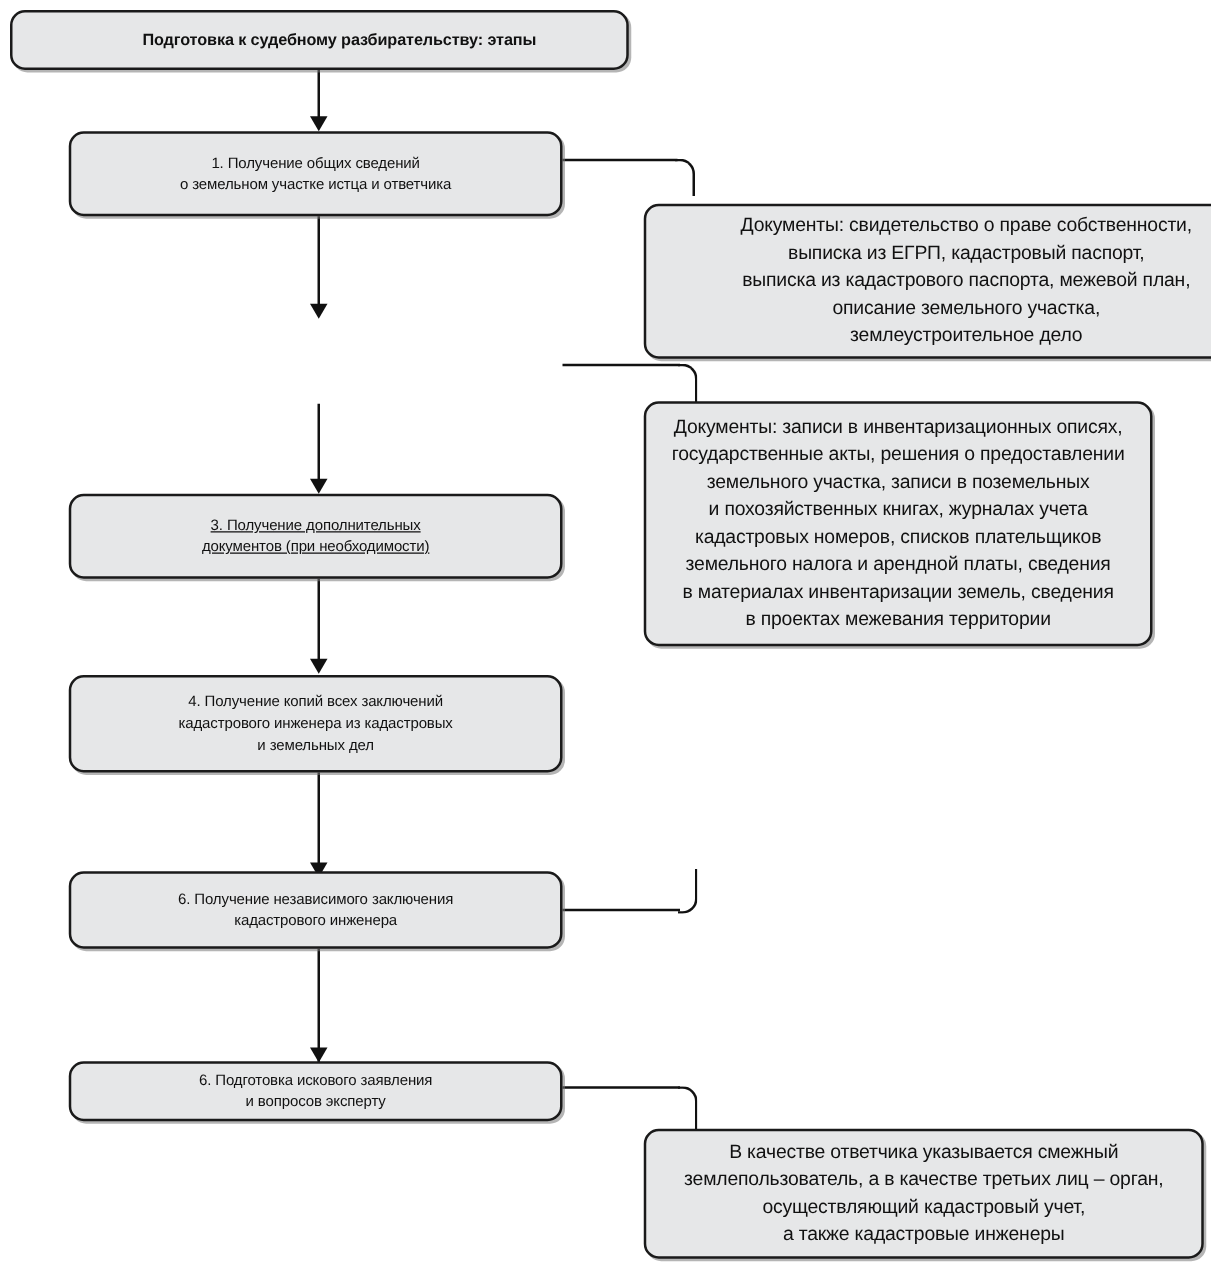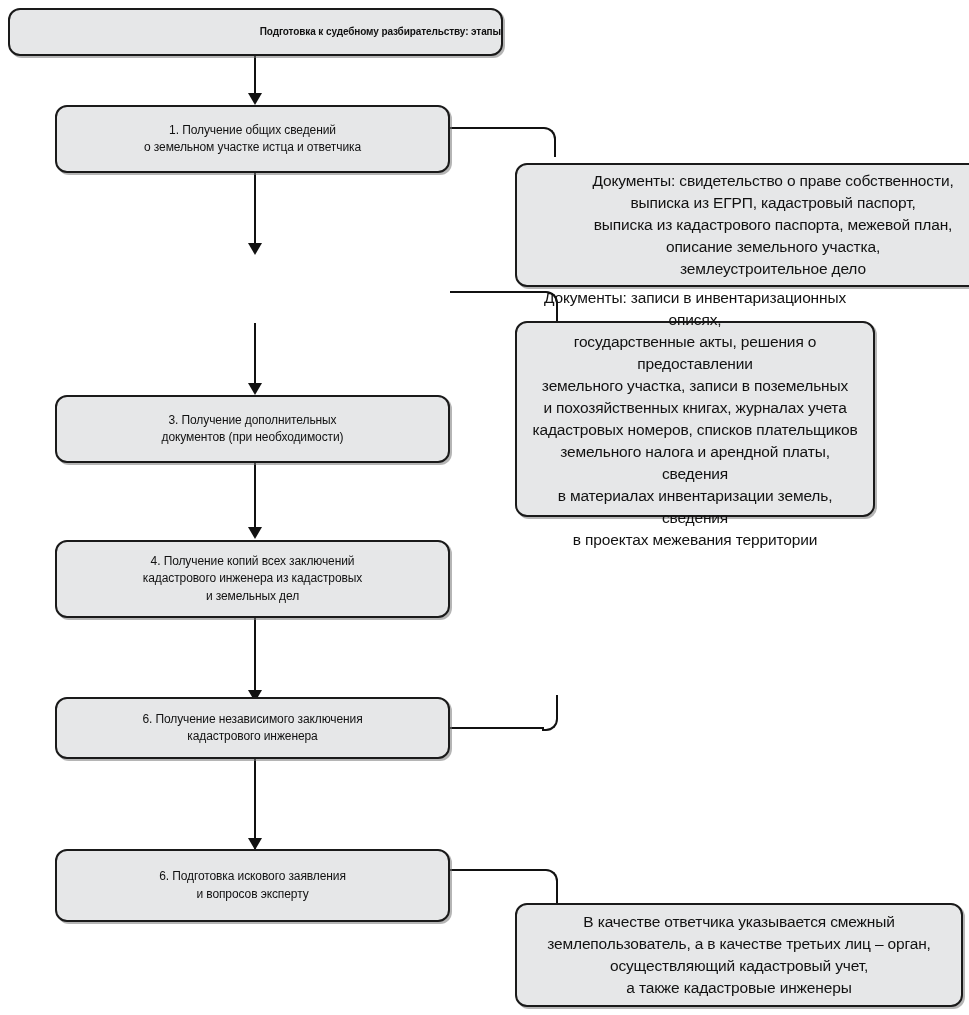--- a/index.html
+++ b/index.html
@@ -27,24 +27,24 @@
     display: flex;
     align-items: center;
     justify-content: center;
     text-align: center;
     color: #111111;
     line-height: 1.42;
     white-space: pre-line;
     z-index: 3;
   }
   .title-node {
-    justify-content: flex-end;
+    justify-content: center;
     padding-left: 32px;
     font-weight: bold;
-    font-size: 10px;
+    font-size: 13px;
     letter-spacing: -0.1px;
   }
   .step-node {
     font-size: 12px;
     letter-spacing: -0.1px;
   }
   .note-node {
     font-size: 15.5px;
     letter-spacing: -0.15px;
     padding: 6px 14px;
@@ -116,32 +116,32 @@
 землеустроительное дело</span>
   </div>
 
 
   <div class="seg-v" style="left:254px; top:323px; height:62px;"></div>
   <div class="arrow-head" style="left:248px; top:383px;"></div>
 
   <div class="seg-h" style="left:450px; top:291px; width:94px;"></div>
   <div class="elbow elbow-rd" style="left:542px; top:291px; width:14px; height:32px;"></div>
 
-  <div class="node note-node" style="left:515px; top:321px; width:360px; height:196px;">
+  <div class="node note-node" style="left:515px; top:321px; width:407px; height:196px;">
     <span>Документы: записи в инвентаризационных описях,
 государственные акты, решения о предоставлении
 земельного участка, записи в поземельных
 и похозяйственных книгах, журналах учета
 кадастровых номеров, списков плательщиков
 земельного налога и арендной платы, сведения
 в материалах инвентаризации земель, сведения
 в проектах межевания территории</span>
   </div>
 
-  <div class="node step-node" style="left:55px; top:395px; width:395px; height:68px;">
+  <div class="node step-node" style="left:55px; top:395px; width:395px; height:68px;text-decoration:underline;">
     <span>3. Получение дополнительных
 документов (при необходимости)</span>
   </div>
 
   <div class="seg-v" style="left:254px; top:463px; height:68px;"></div>
   <div class="arrow-head" style="left:248px; top:527px;"></div>
 
   <div class="node step-node" style="left:55px; top:540px; width:395px; height:78px;">
     <span>4. Получение копий всех заключений
 кадастрового инженера из кадастровых
@@ -156,21 +156,21 @@
   <div class="elbow elbow-ru" style="left:542px; top:695px; width:14px; height:34px;"></div>
 
   <div class="node step-node" style="left:55px; top:697px; width:395px; height:62px;">
     <span>6. Получение независимого заключения
 кадастрового инженера</span>
   </div>
 
   <div class="seg-v" style="left:254px; top:759px; height:92px;"></div>
   <div class="arrow-head" style="left:248px; top:838px;"></div>
 
-  <div class="node step-node" style="left:55px; top:849px; width:395px; height:73px;">
+  <div class="node step-node" style="left:55px; top:849px; width:395px; height:48px;">
     <span>6. Подготовка искового заявления
 и вопросов эксперту</span>
   </div>
 
   <div class="seg-h" style="left:450px; top:869px; width:94px;"></div>
   <div class="elbow elbow-rd" style="left:542px; top:869px; width:14px; height:36px;"></div>
 
   <div class="node note-node" style="left:515px; top:903px; width:448px; height:104px;">
     <span>В качестве ответчика указывается смежный
 землепользователь, а в качестве третьих лиц – орган,

